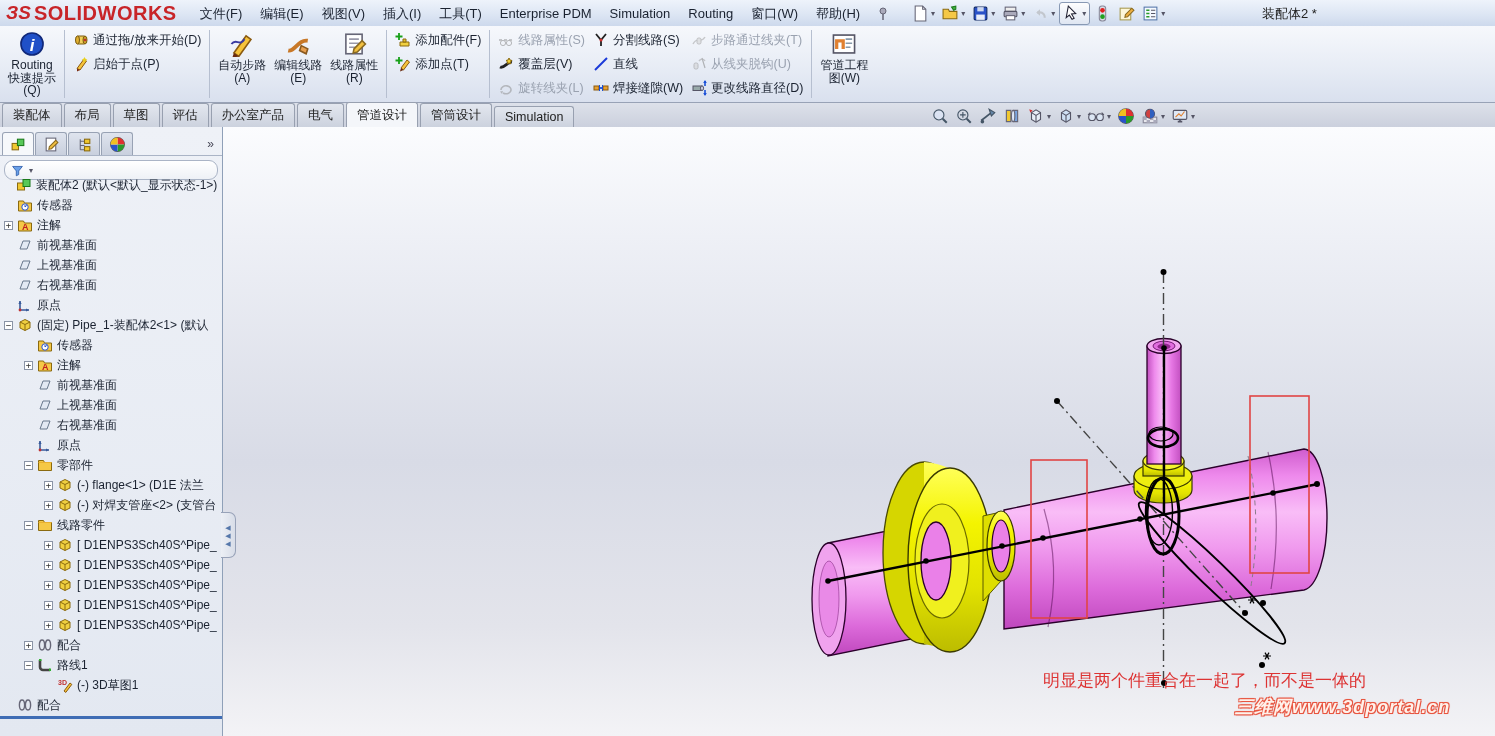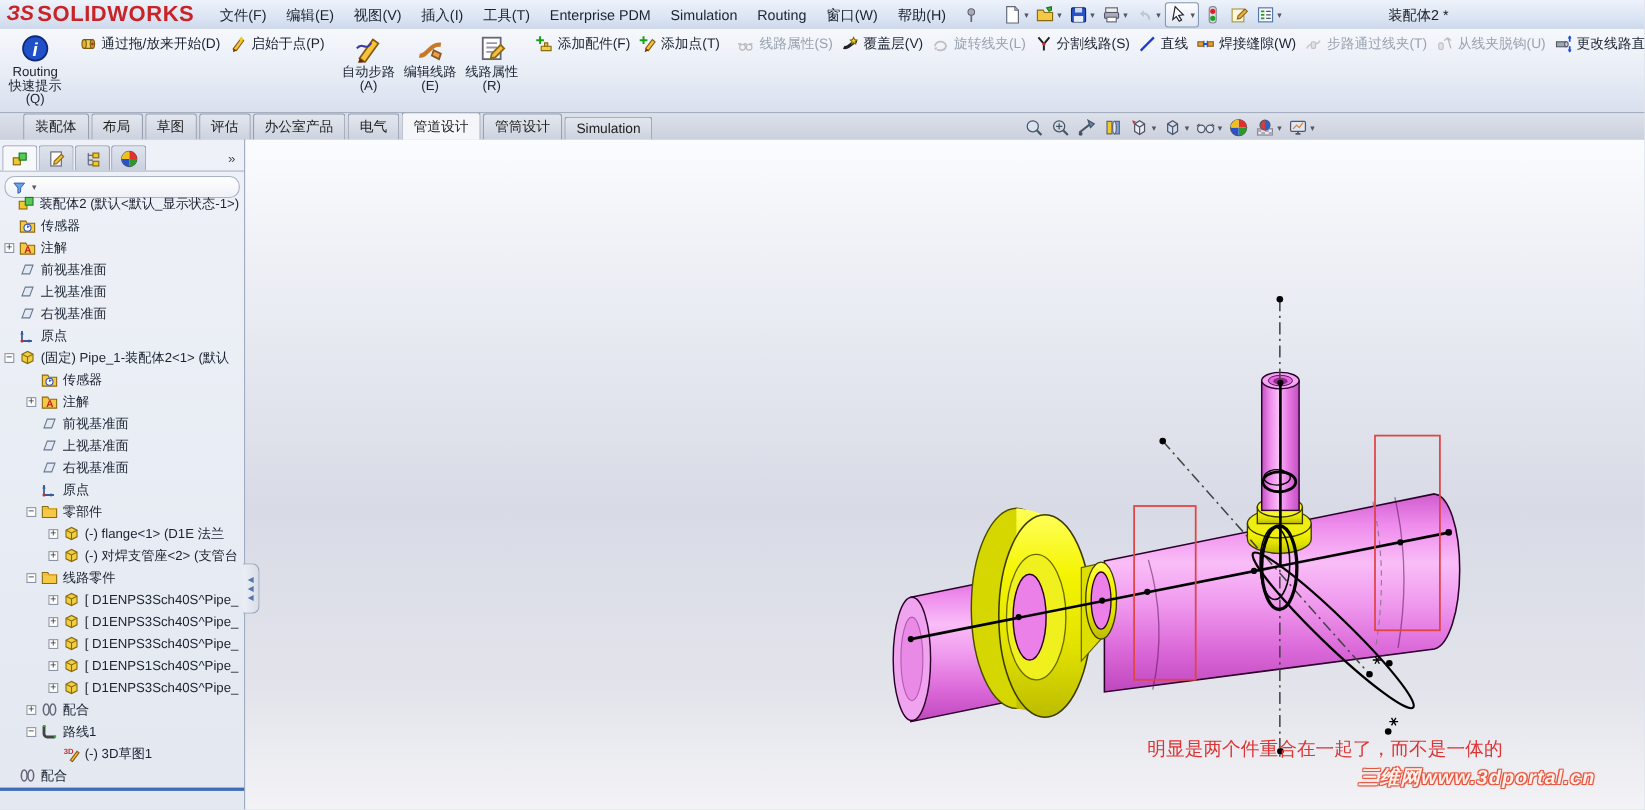--- a/index.html
+++ b/index.html
@@ -28,31 +28,31 @@
 
   
   .ribbon{position:absolute;left:0;top:26px;width:100%;height:77px;
     background:linear-gradient(180deg,#f6f8fc 0%,#e7ecf5 55%,#d9e0ee 100%);
     border-bottom:1px solid #98a2b6;display:flex;align-items:stretch;padding:2px 4px;box-sizing:border-box;}
   .rsep{width:1px;background:#b6bfd0;margin:2px 4px;}
   .rgroup{display:flex;align-items:flex-start;}
   .rbig{display:flex;flex-direction:column;align-items:center;width:54px;padding:3px 1px;
         text-align:center;line-height:12.5px;font-size:12px;border-radius:3px;}
   .rbig .ico{width:26px;height:26px;margin-bottom:2px;}
-  .rstack{display:flex;flex-direction:row;}
+  .rstack{display:flex;flex-direction:column;}
   .rrow{display:flex;align-items:center;height:24px;padding:0 4px;font-size:12.5px;white-space:nowrap;border-radius:3px;}
   .rrow .ico{margin-right:4px;}
   .rcols{display:flex;}
   .disabled{color:#9aa2b0;}
   .disabled .ico{filter:grayscale(1) opacity(.5);}
 
   
   .tabrow{position:absolute;left:0;top:103px;width:100%;height:24px;
     background:linear-gradient(180deg,#dde1ea 0%,#cbd0dd 100%);border-bottom:1px solid #aab2c2;}
-  .tabs{display:flex;align-items:flex-end;height:100%;padding-left:2px;margin-left:19px;}
+  .tabs{display:flex;align-items:flex-end;height:100%;padding-left:2px;}
   .tab{padding:3px 10px 3px;margin-right:2px;font-size:12.5px;white-space:nowrap;
     background:linear-gradient(180deg,#e3e7ef,#ccd2de);border:1px solid #98a0b0;border-bottom:none;
     border-radius:3px 3px 0 0;color:#222;}
   .tab.active{background:#f4f6fa;font-weight:normal;position:relative;z-index:2;padding-top:4px;}
   .headsup{position:absolute;left:930px;top:3px;display:flex;align-items:center;gap:4px;}
   .hbtn{display:flex;align-items:center;padding:1px;}
   .hbtn .ico{width:18px;height:18px;}
 
   
   .panel{position:absolute;left:0;top:127px;width:223px;height:609px;

